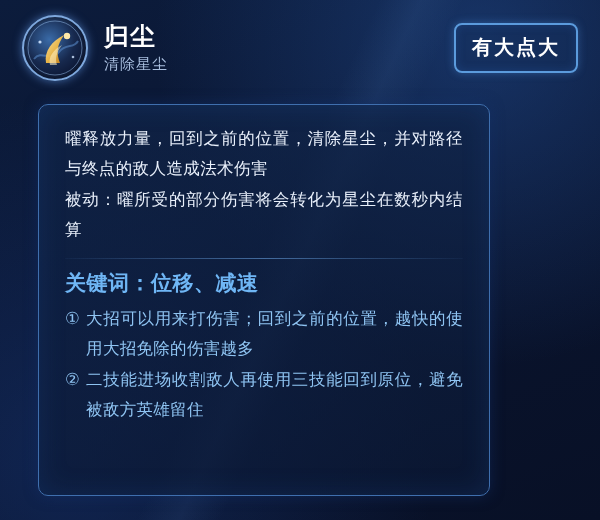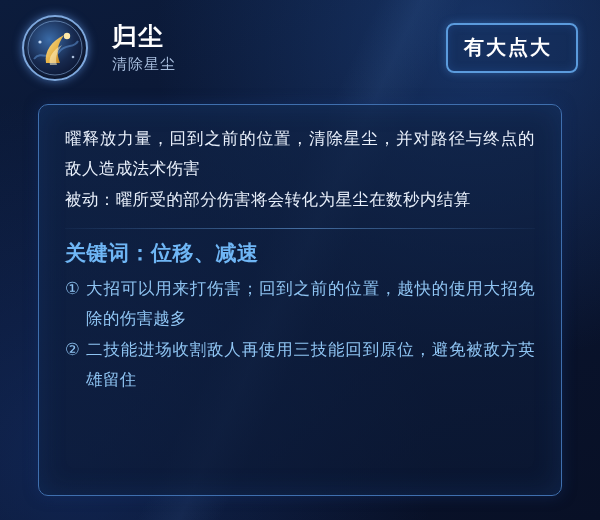--- a/index.html
+++ b/index.html
@@ -57,58 +57,58 @@
     background: radial-gradient(circle at 38% 32%, #33598f 0%, #16264a 62%, #0d1830 100%);
     border: 2px solid #7ea8dd;
     box-shadow: 0 0 10px rgba(110,170,255,0.55), inset 0 0 10px rgba(0,0,0,0.6);
     overflow: hidden;
     display: flex;
     align-items: center;
     justify-content: center;
   }
   .skill-icon svg { display: block; }
   .title-block {
-    margin-left: 24px;
+    margin-left: 16px;
     display: flex;
     flex-direction: column;
     justify-content: center;
   }
   .skill-name {
     font-size: 25px;
     font-weight: bold;
     color: #ffffff;
     letter-spacing: 1px;
     line-height: 1.15;
   }
   .skill-type {
     margin-top: 5px;
     font-size: 15px;
     color: #a8bede;
     letter-spacing: 1px;
   }
   .tag-badge {
     margin-left: auto;
-    padding: 9px 24px 10px 16px;
+    padding: 9px 16px 10px 16px;
     border: 2px solid #5b9bdd;
     border-radius: 8px;
     color: #ffffff;
     font-size: 20px;
     font-weight: bold;
     letter-spacing: 2px;
     background: rgba(20,46,92,0.45);
     box-shadow: 0 0 8px rgba(90,160,240,0.35), inset 0 0 10px rgba(50,110,200,0.25);
     white-space: nowrap;
   }
 
   
   .panel {
     position: absolute;
     left: 38px;
     top: 104px;
-    width: 524px;
+    width: 452px;
     height: 392px;
     box-sizing: border-box;
     border: 1px solid #3f6fae;
     border-radius: 10px;
     background: linear-gradient(175deg, rgba(16,36,72,0.72) 0%, rgba(11,24,52,0.72) 100%);
     box-shadow: inset 0 0 28px rgba(40,100,190,0.18), 0 0 14px rgba(20,50,110,0.5);
     padding: 18px 26px 0 26px;
     overflow: hidden;
   }
   .desc-p {

